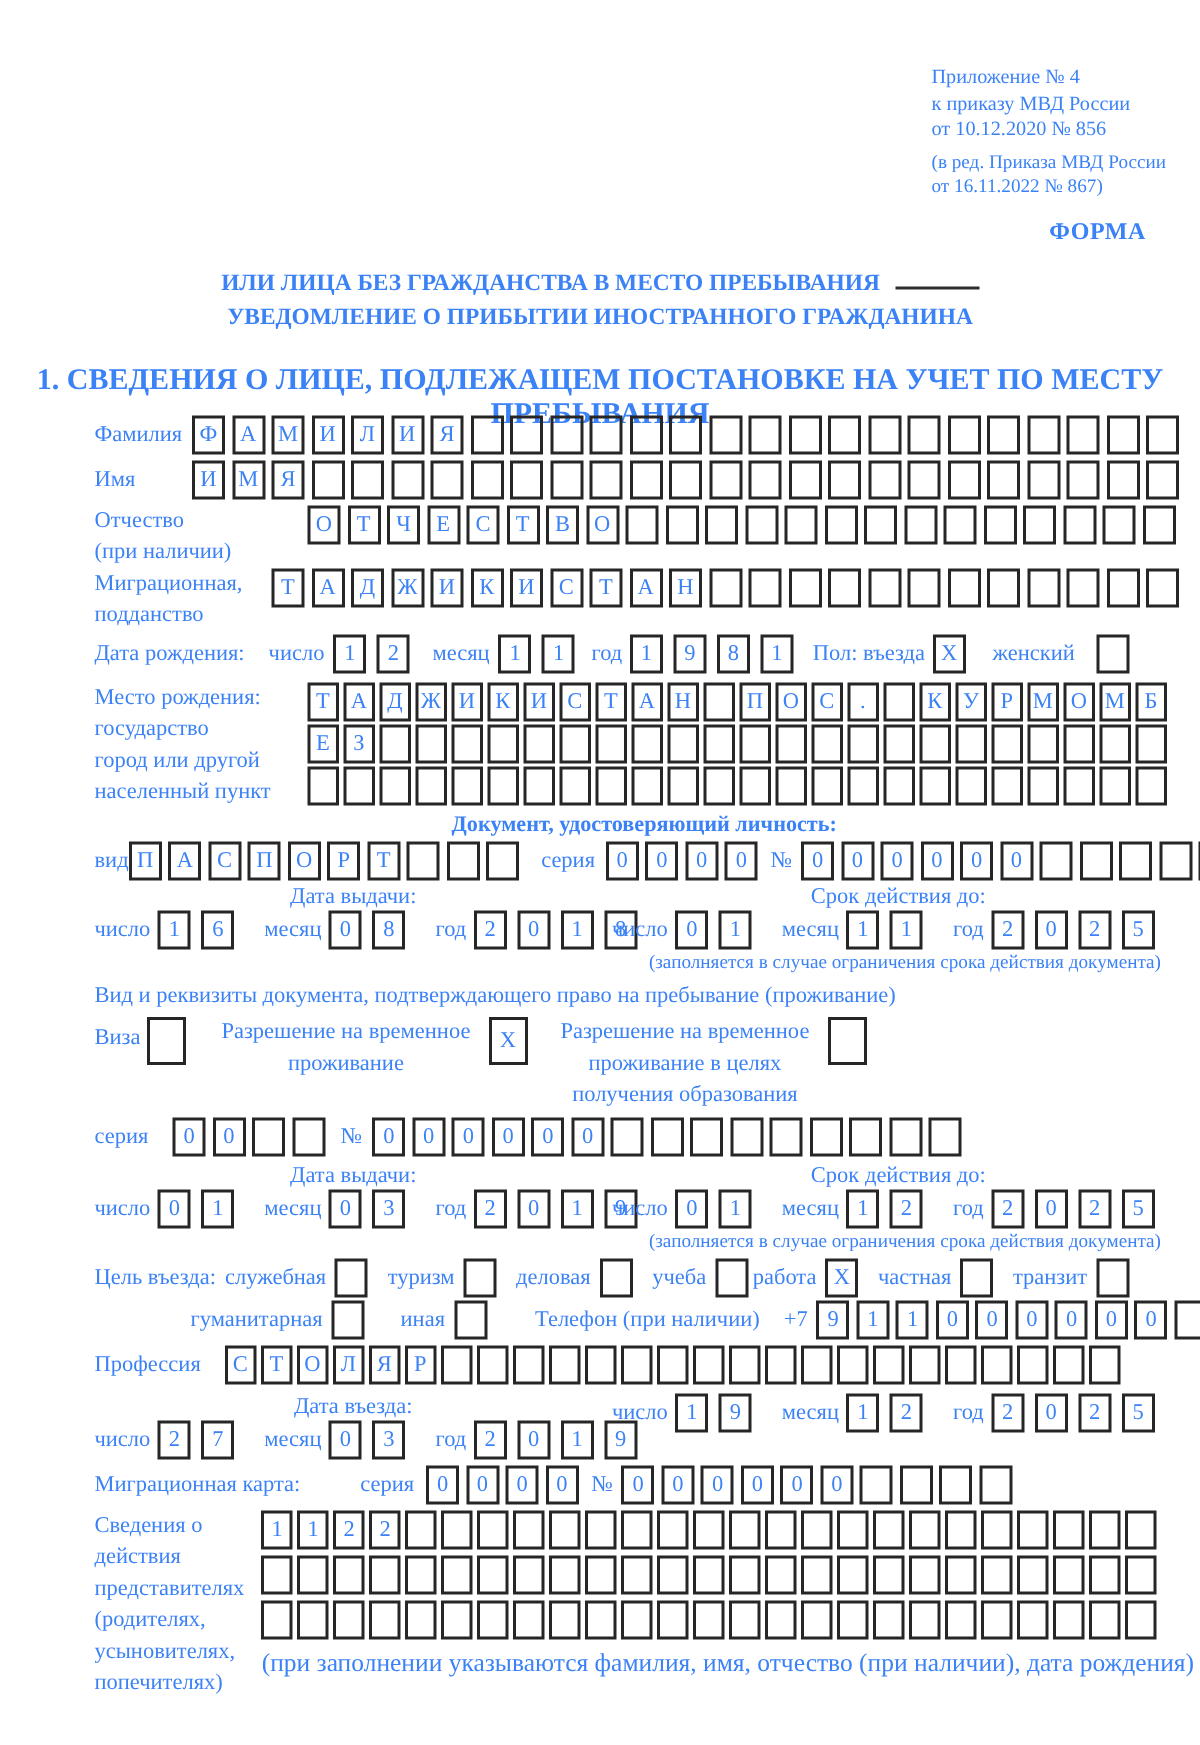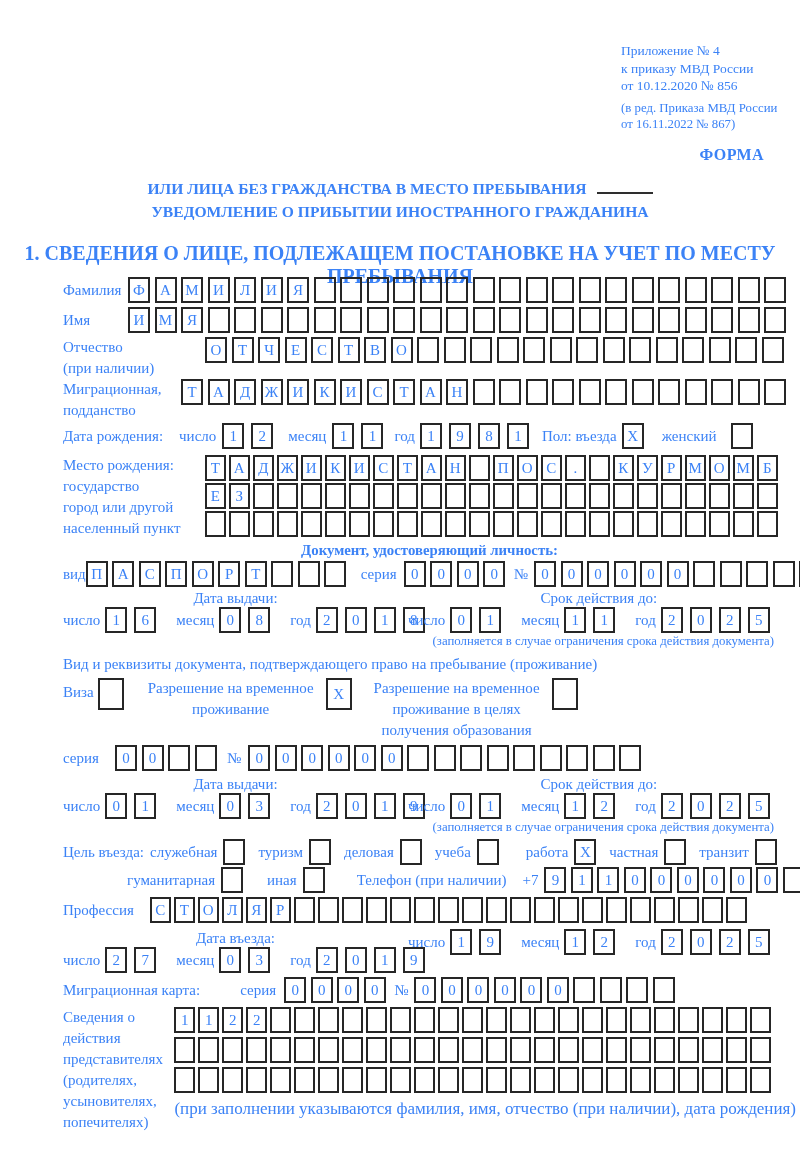--- a/index.html
+++ b/index.html
@@ -522,21 +522,21 @@
         <span class="cb"></span>
       </span>
       <span class="p-item" style="margin-left:13px">
         <span class="lbl">деловая</span>
         <span class="cb"></span>
       </span>
       <span class="p-item" style="margin-left:13px">
         <span class="lbl">учеба</span>
         <span class="cb"></span>
       </span>
-      <span class="p-item" style="margin-left:27px">
+      <span class="p-item" style="margin-left:3px">
         <span class="lbl">работа</span>
         <span class="cb">X</span>
       </span>
       <span class="p-item" style="margin-left:13px">
         <span class="lbl">частная</span>
         <span class="cb"></span>
       </span>
       <span class="p-item" style="margin-left:13px">
         <span class="lbl">транзит</span>
         <span class="cb"></span>

